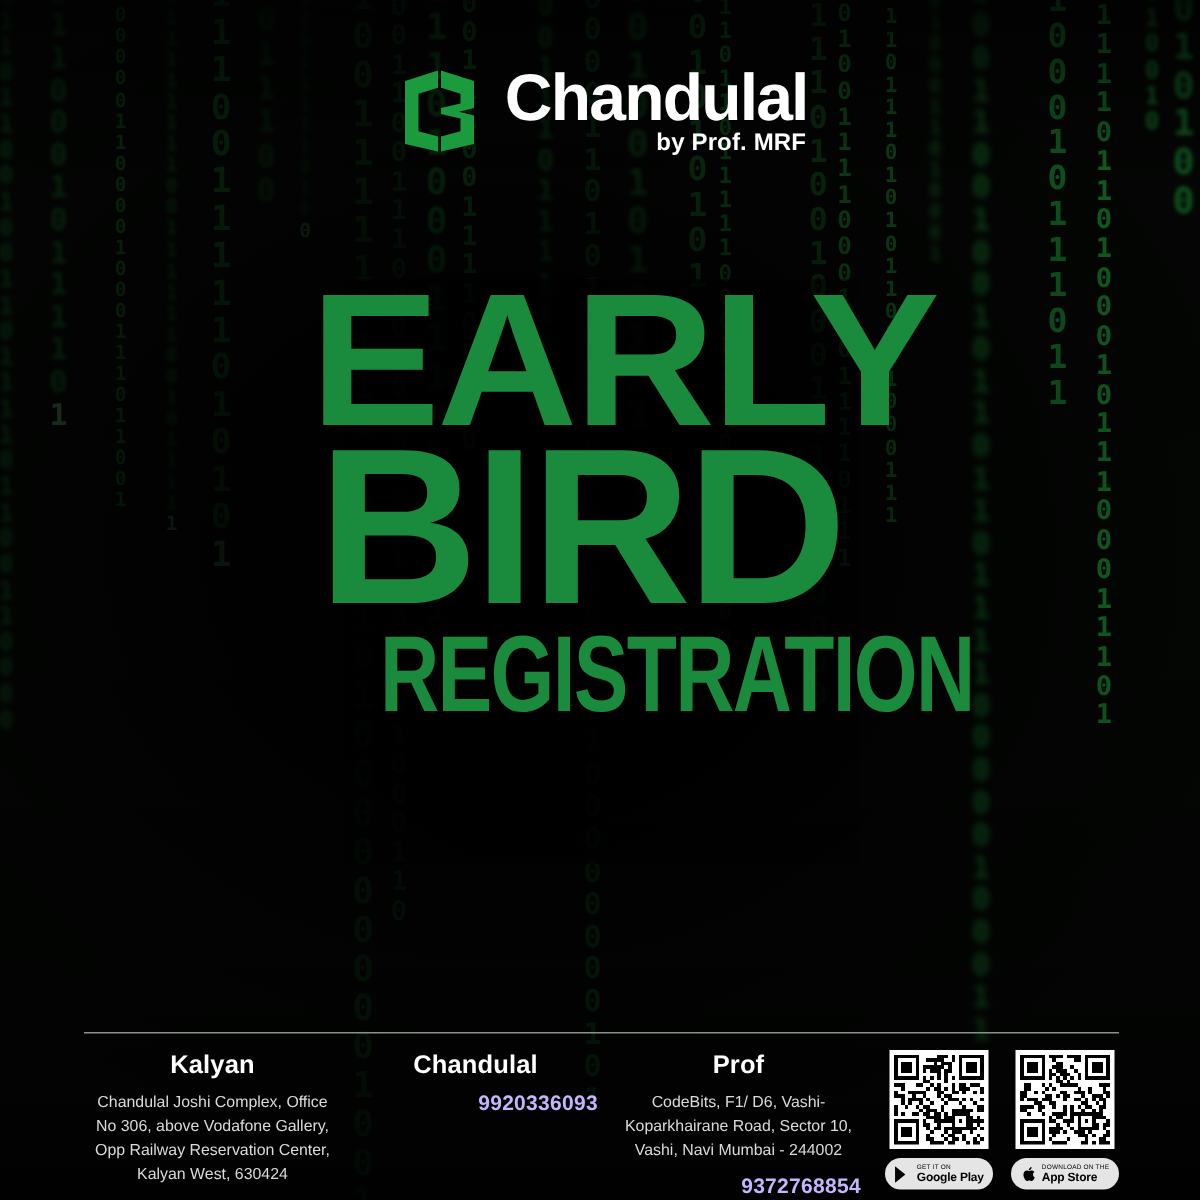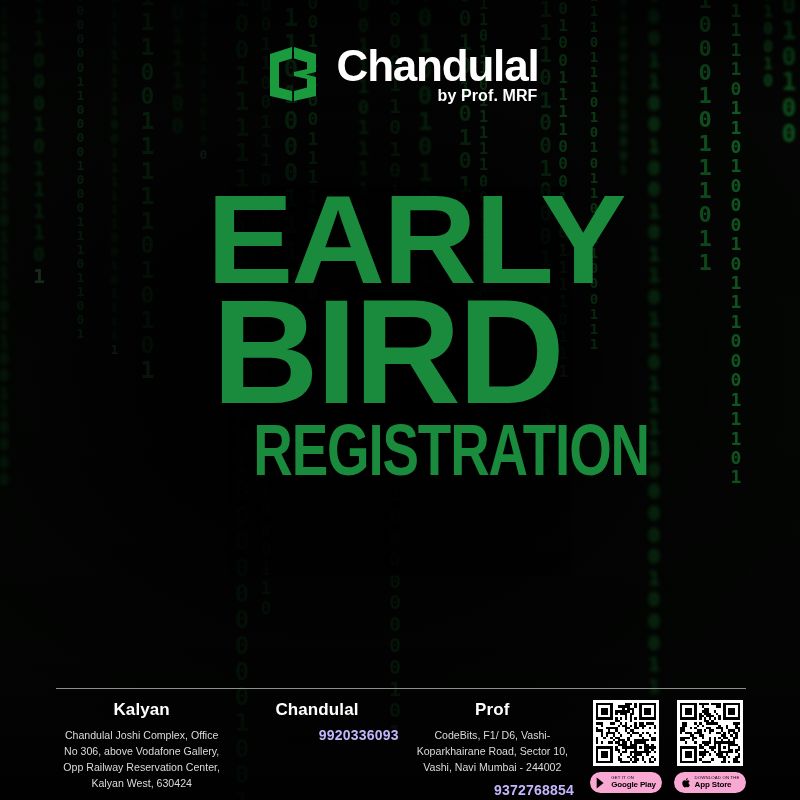--- a/index.html
+++ b/index.html
@@ -210,21 +210,21 @@
   .qr {
     width:66px; height:66px;
     background:#ffffff;
     padding:3px;
     display:block;
   }
   .qr svg { display:block; }
 
   .store-badge {
     width:72px; height:21px;
-    background:#f9a8d4;
+    background:#e5e5e5;
     border-radius:11px;
     display:flex;
     align-items:center;
     justify-content:center;
     gap:4px;
     padding:0 5px;
   }
   .badge-glyph { flex:0 0 auto; display:block; }
   .badge-text {
     display:flex;

